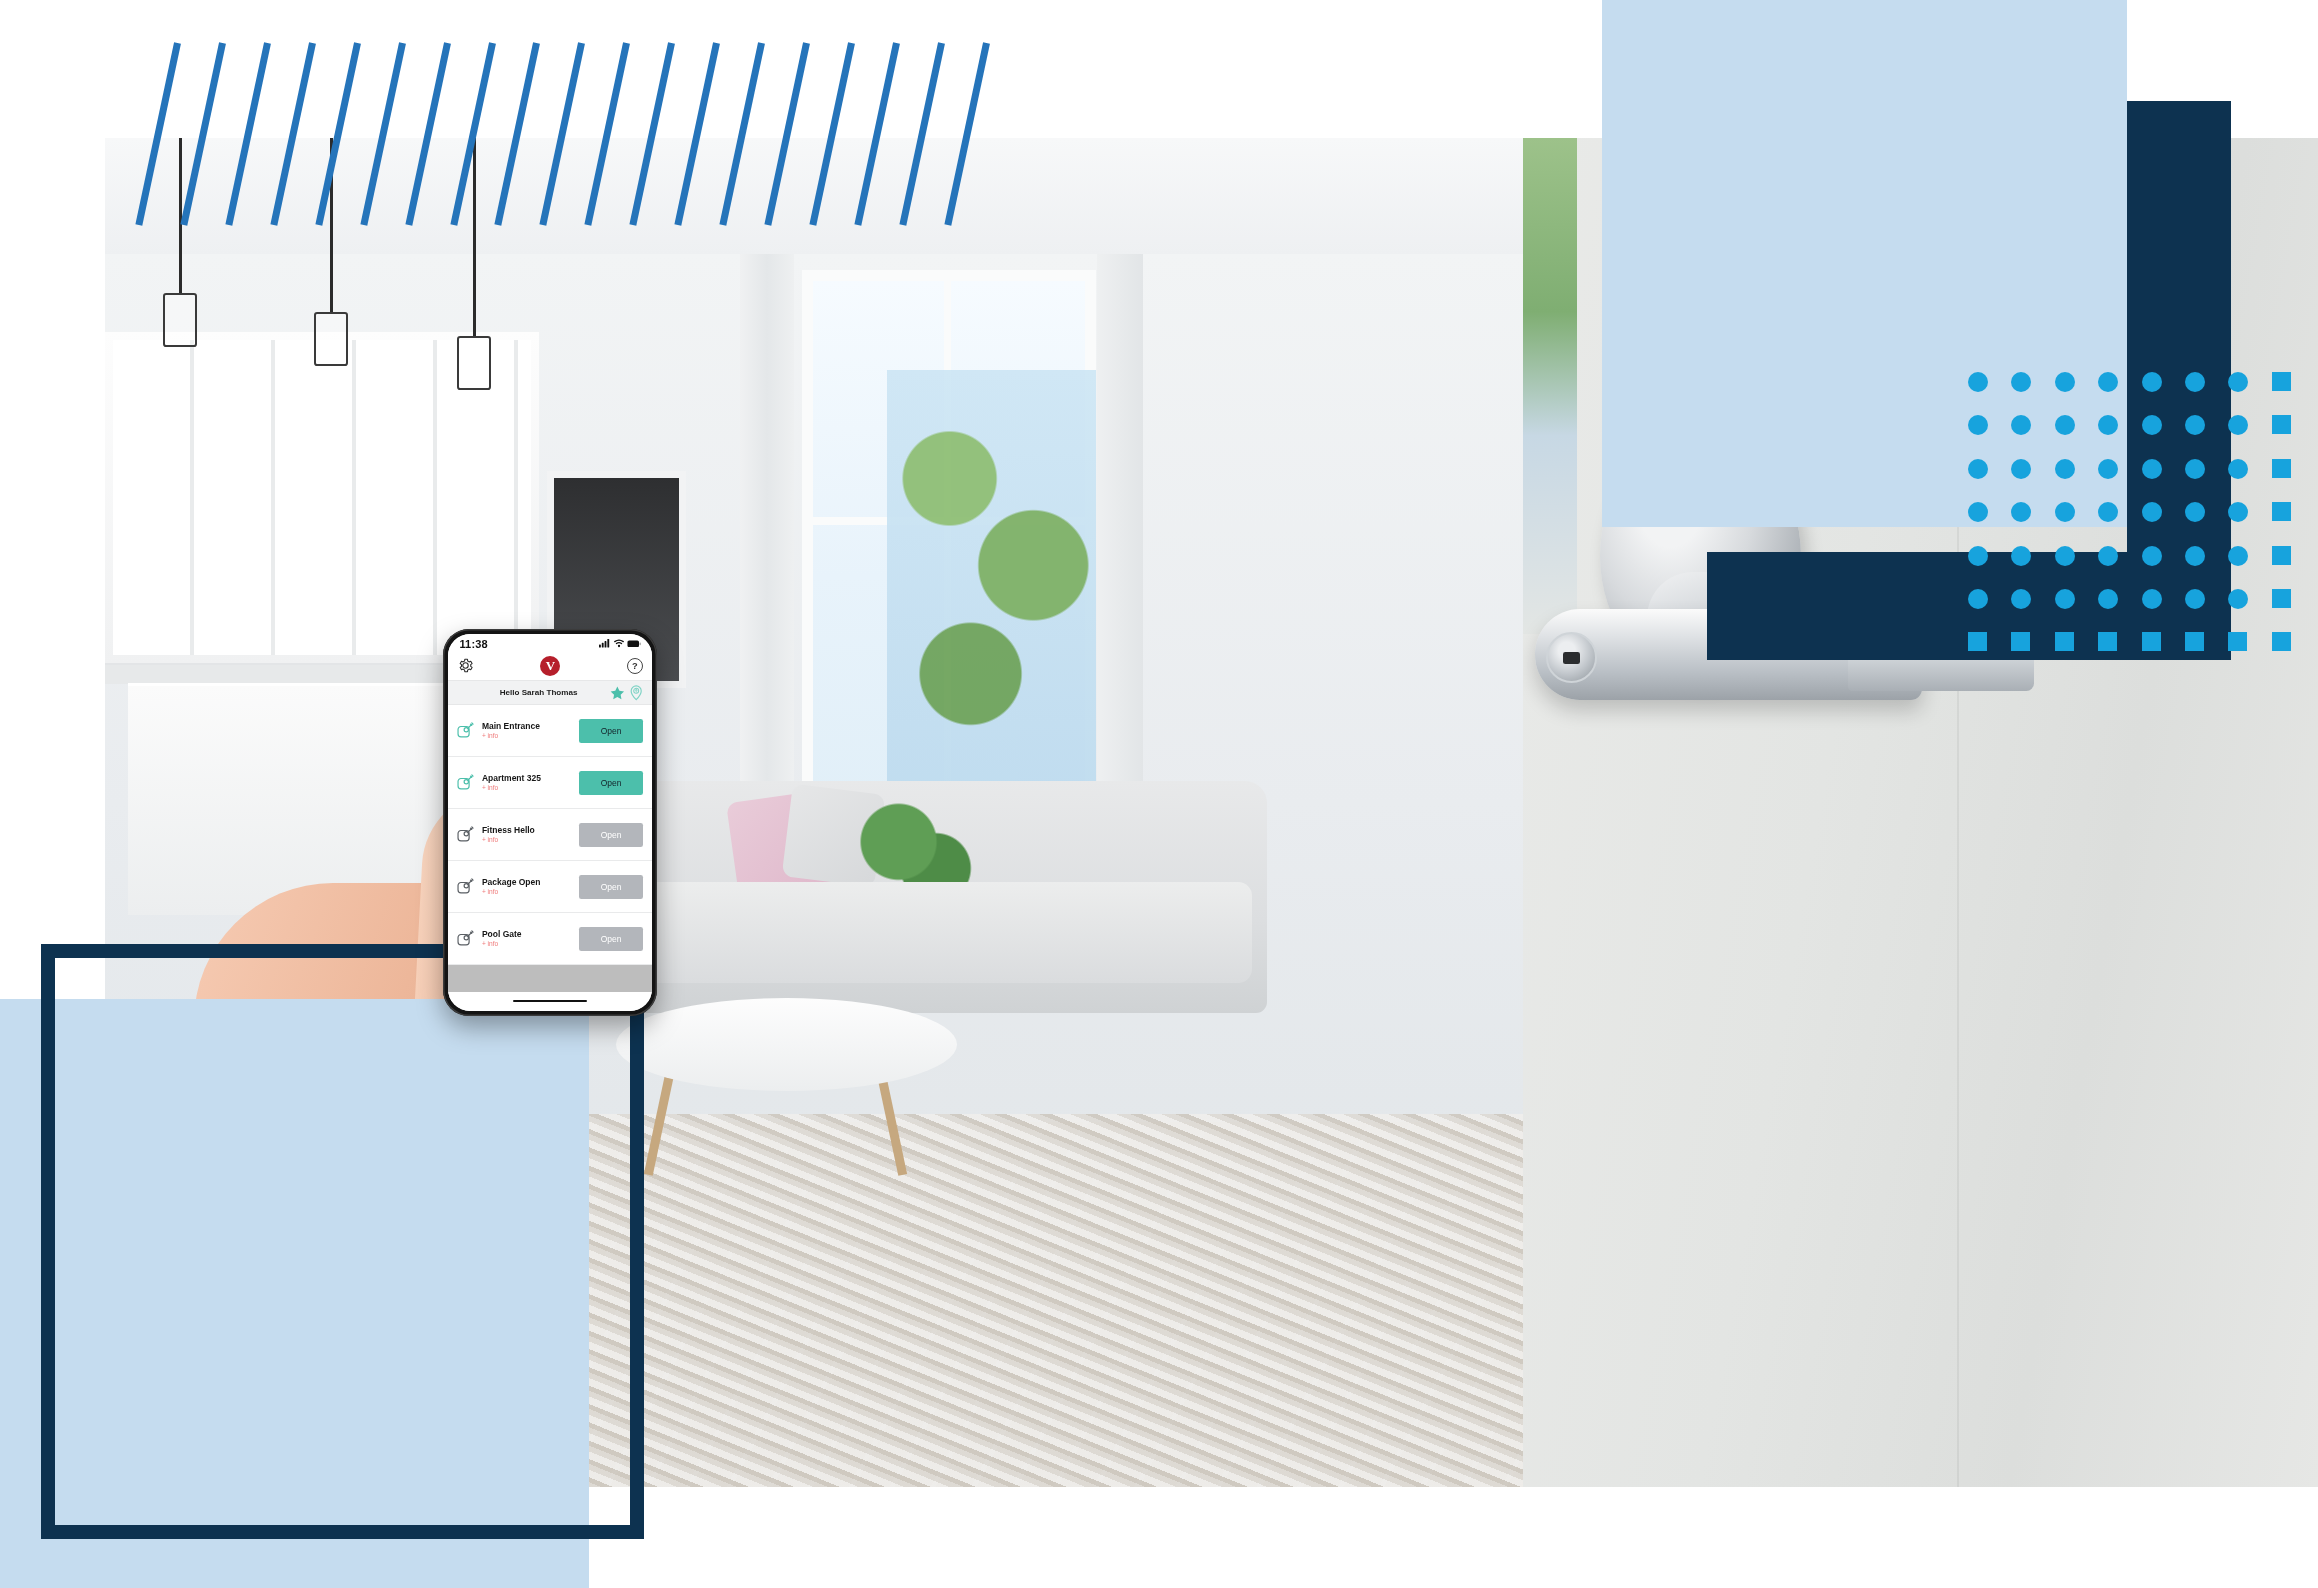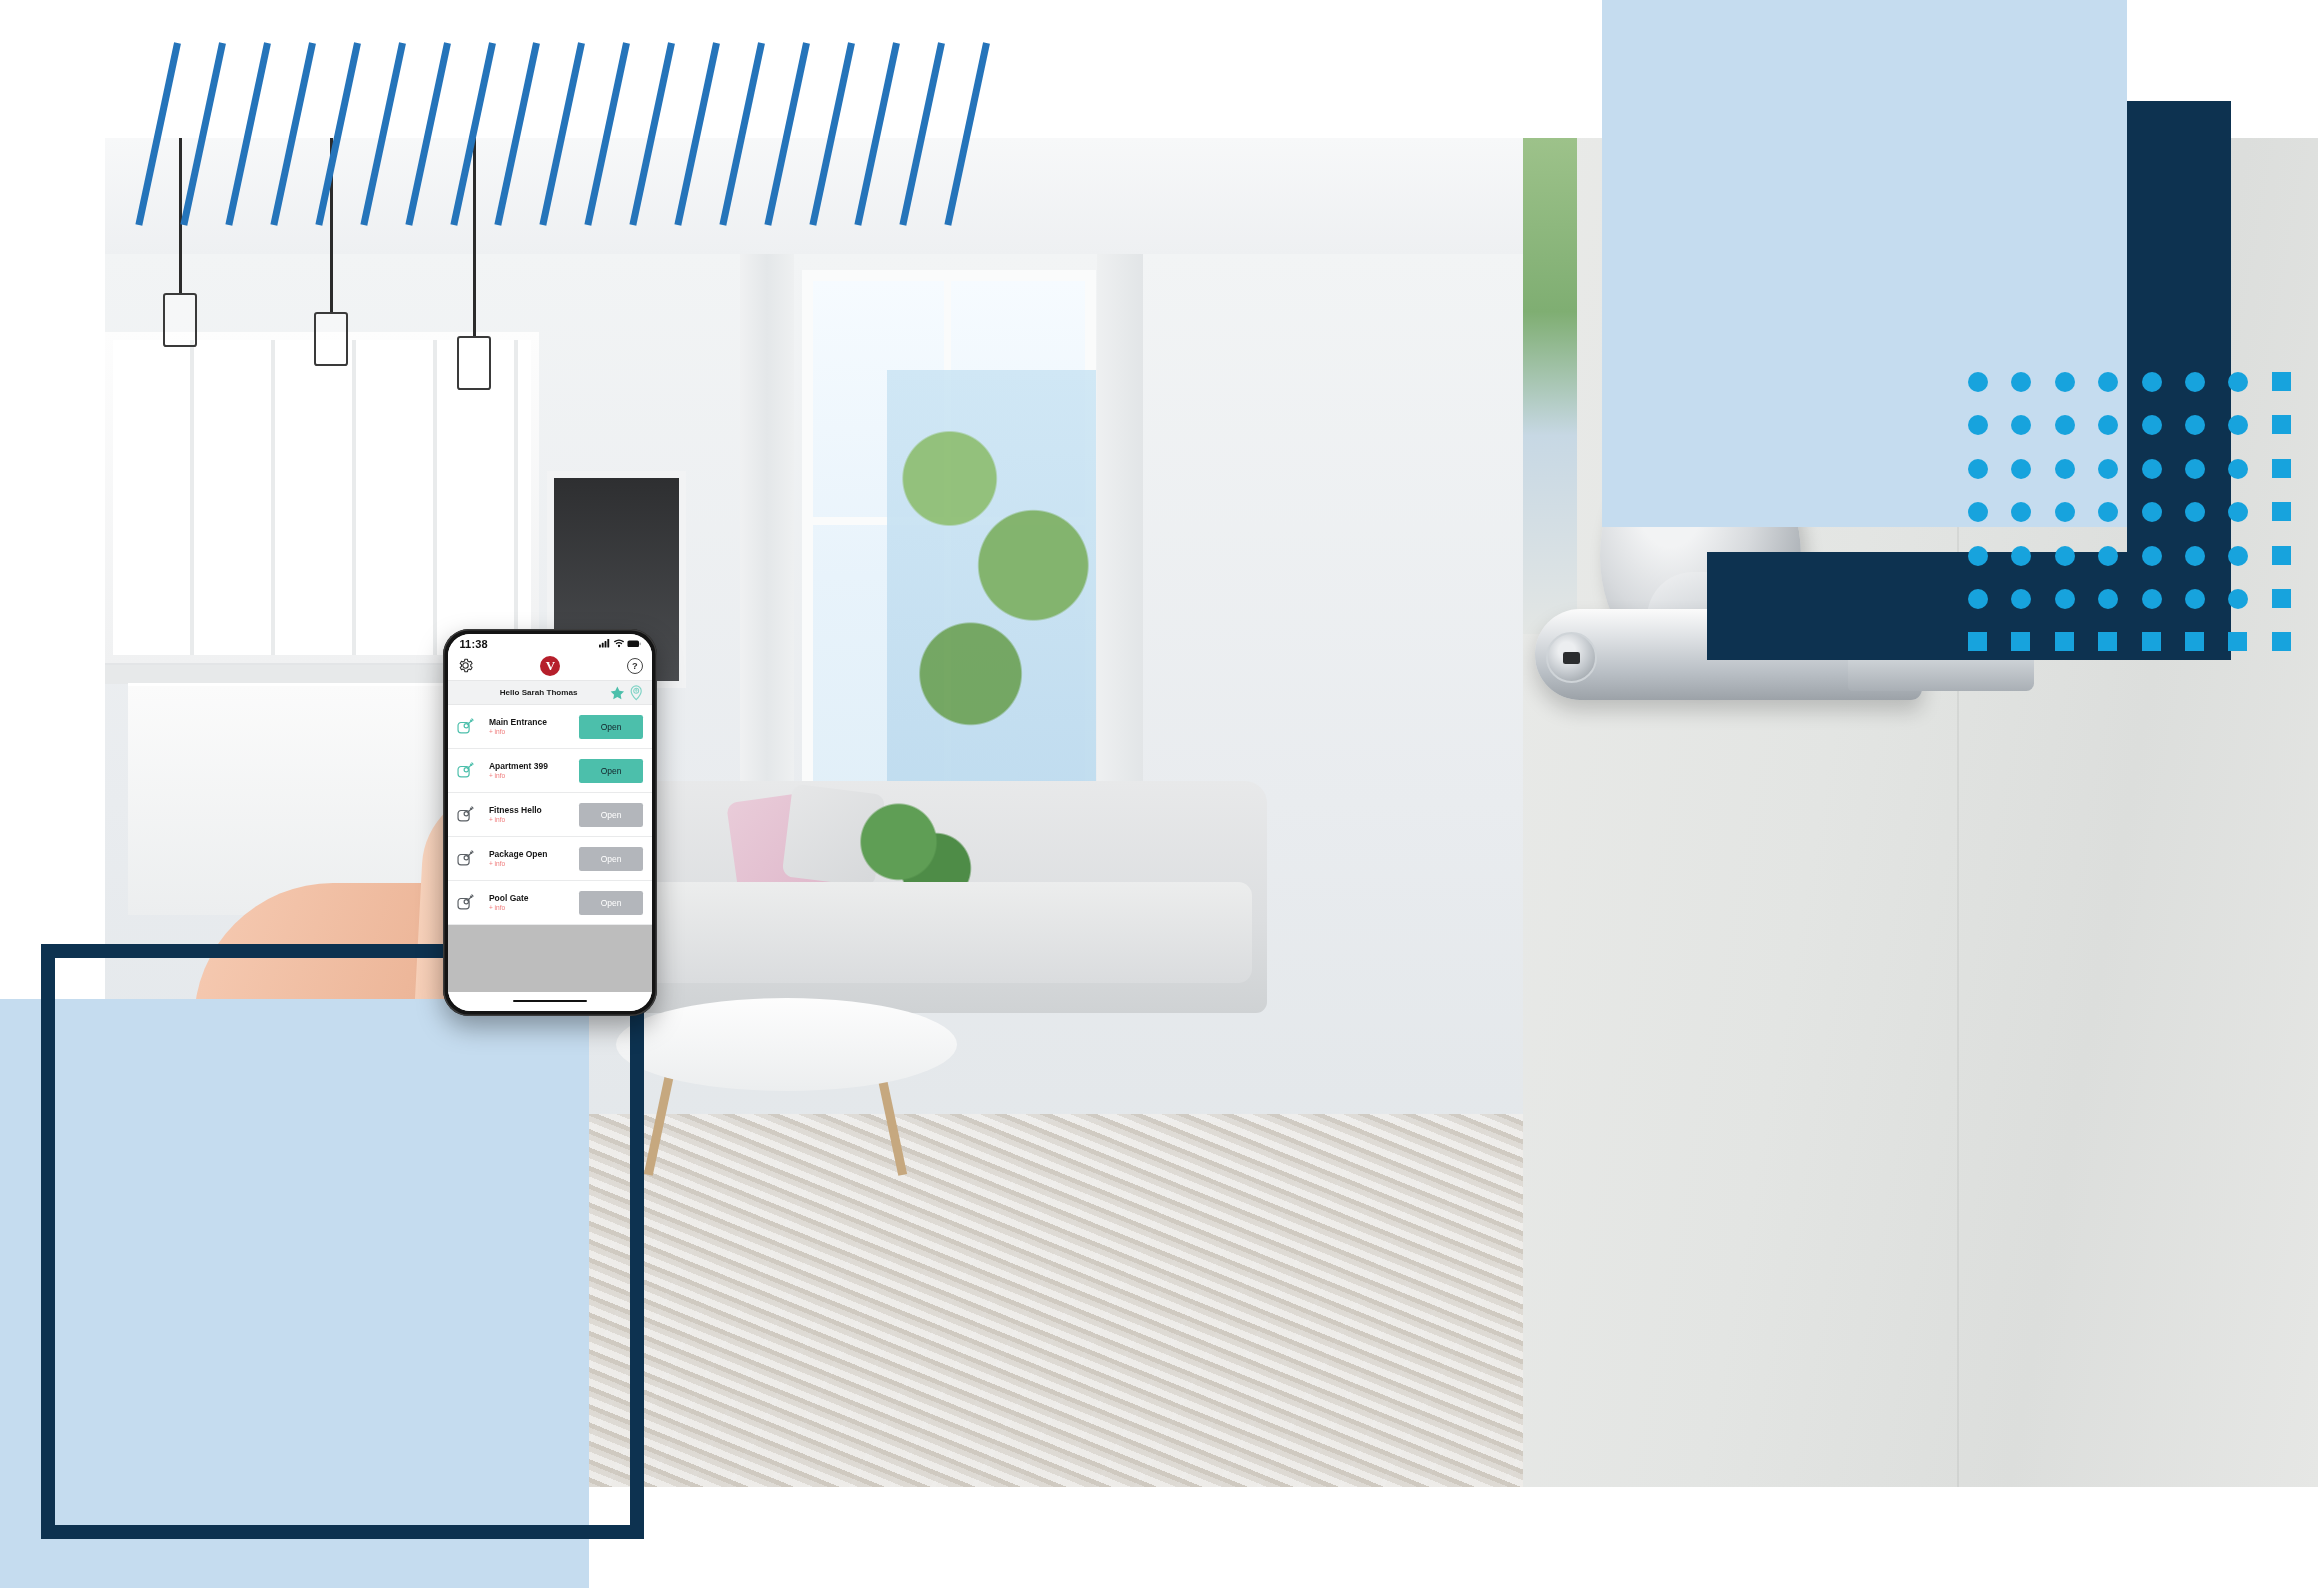--- a/index.html
+++ b/index.html
@@ -211,22 +211,22 @@
   .greet-bar {
     background:#f1f2f3; height:25px; display:flex; align-items:center;
     justify-content:space-between; padding:0 9.3px; flex:0 0 auto;
     border-top:0.8px solid #e6e7e8; border-bottom:0.8px solid #e6e7e8;
   }
   .greet-text { font-size:8.1px; font-weight:bold; color:#1d1d1d;padding-left:42px; }
   .greet-icons { display:flex; align-items:center; gap:5.4px; }
 
   .door-list { background:#fff; flex:0 0 auto; }
   .door-row {
-    display:flex; align-items:center; height:44px; padding:0 8.5px;
-    border-bottom:0.8px solid #e9eaeb; gap:14px;
+    display:flex; align-items:center; height:52px; padding:0 8.5px;
+    border-bottom:0.8px solid #e9eaeb; gap:7px;
   }
   .door-icon { flex:0 0 auto; width:18px; height:18px; }
   .door-meta { flex:1 1 auto; display:flex; flex-direction:column; gap:2.3px; }
   .door-name { font-size:8.5px; font-weight:bold; color:#161616; line-height:1.05; }
   .door-info { font-size:6.6px; color:#ef7b7b; line-height:1; }
   .door-btn {
     flex:0 0 auto; width:64px; height:24px; border-radius:2.3px;
     display:flex; align-items:center; justify-content:center;
     font-size:8.5px; border:none;
   }
@@ -499,21 +499,21 @@
               <span class="door-icon">
   <svg width="18" height="18" viewBox="0 0 26 26">
     <rect x="1.5" y="6.5" width="16" height="15" rx="4.2" fill="none" stroke="#4cbfab" stroke-width="1.7"></rect>
     <circle cx="13.4" cy="11.2" r="3.1" fill="none" stroke="#4cbfab" stroke-width="1.7"></circle>
     <path d="M15.6 9.0 L22.2 2.6" stroke="#4cbfab" stroke-width="1.7" stroke-linecap="round"></path>
     <path d="M19.4 3.0 L21.3 4.9" stroke="#4cbfab" stroke-width="1.7" stroke-linecap="round"></path>
     <path d="M21.4 1.2 L23.2 3.0" stroke="#4cbfab" stroke-width="1.7" stroke-linecap="round"></path>
   </svg>
               </span>
               <span class="door-meta">
-                <span class="door-name">Apartment 399</span>
+                <span class="door-name">Apartment 325</span>
                 <span class="door-info">+ info</span>
               </span>
               <button class="door-btn active">Open</button>
             </div>
             <div class="door-row">
               <span class="door-icon">
   <svg width="18" height="18" viewBox="0 0 26 26">
     <rect x="1.5" y="6.5" width="16" height="15" rx="4.2" fill="none" stroke="#5a5f64" stroke-width="1.7"></rect>
     <circle cx="13.4" cy="11.2" r="3.1" fill="none" stroke="#5a5f64" stroke-width="1.7"></circle>
     <path d="M15.6 9.0 L22.2 2.6" stroke="#5a5f64" stroke-width="1.7" stroke-linecap="round"></path>

